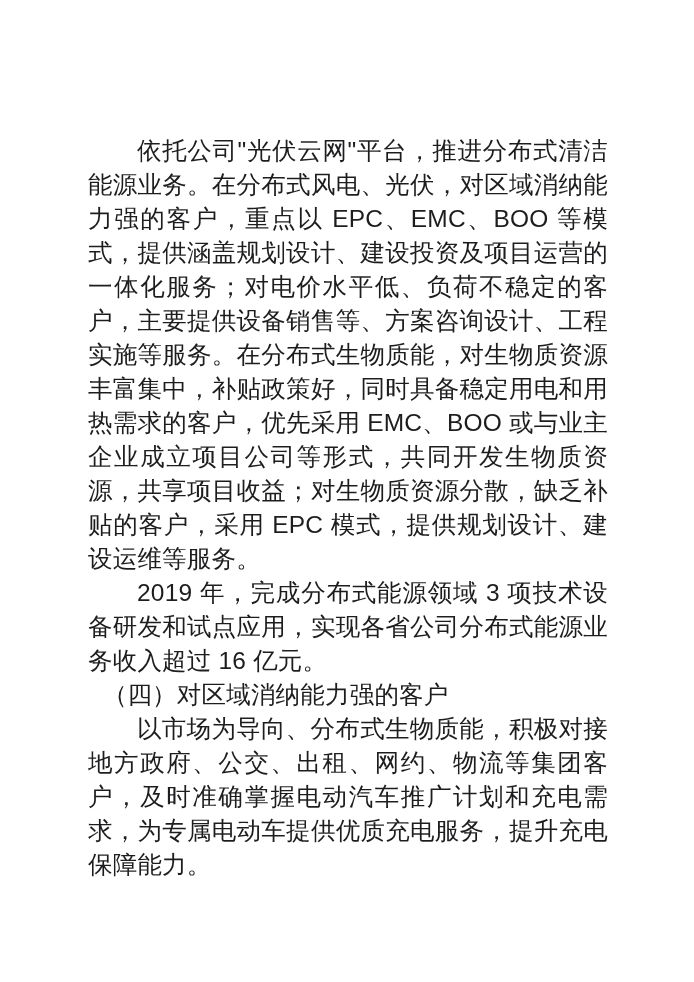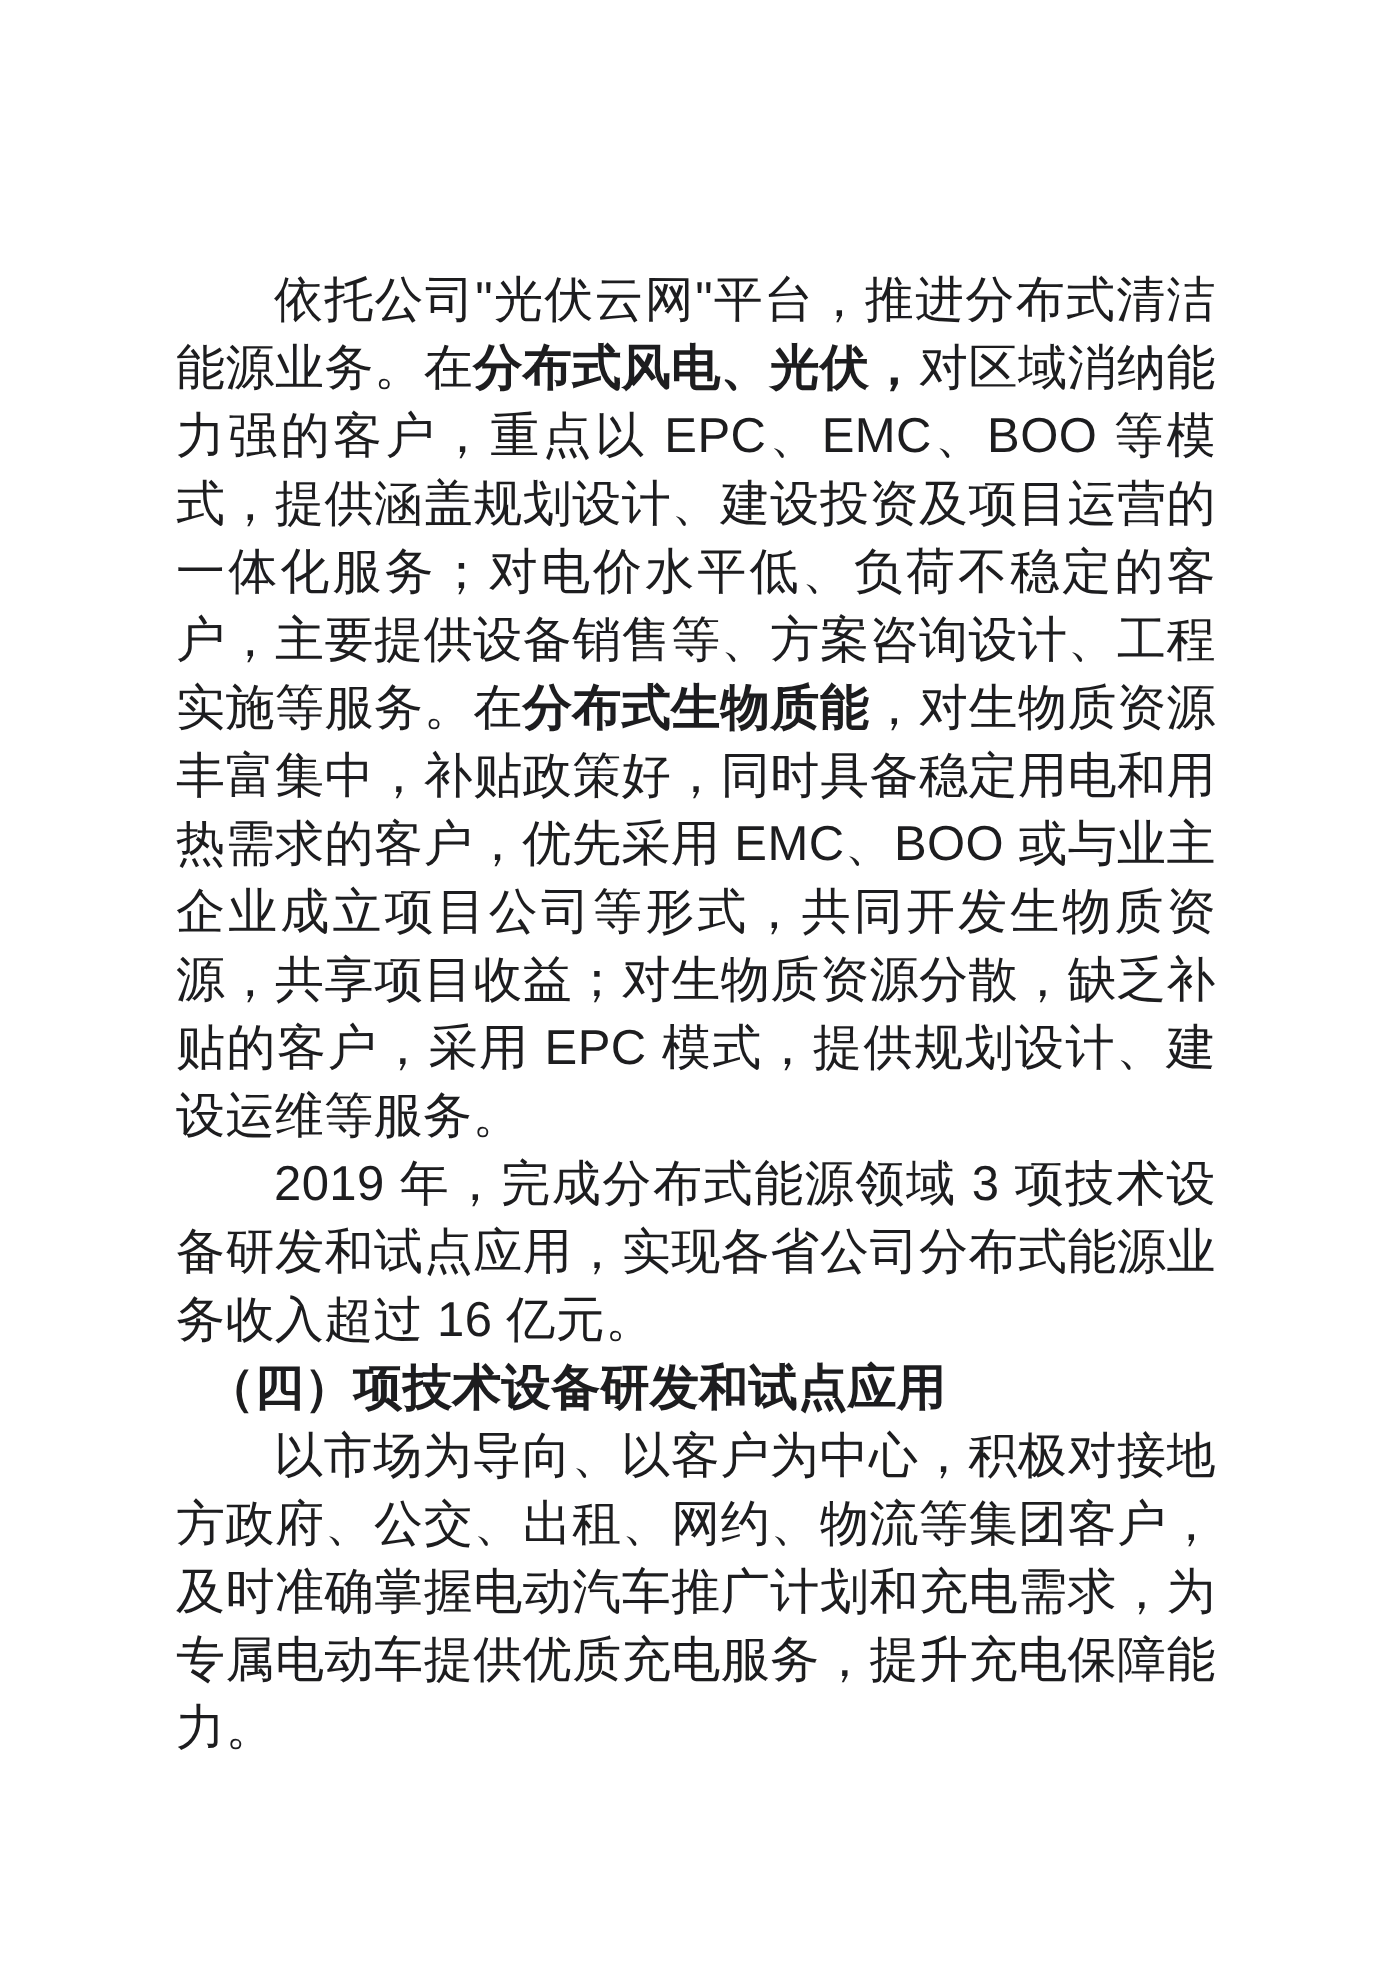--- a/index.html
+++ b/index.html
@@ -41,25 +41,25 @@
     text-align: justify;
     text-justify: inter-character;
     text-indent: 2em;
     font-weight: 400;
   }
   p.heading {
     font-weight: 700;
     text-indent: 0.6em;
   }
   .run { font-weight: inherit; }
-  .run.bold { font-weight: 700; }
+  .run.bold { font-weight: 400; }
 </style>
 </head>
 <body>
 
 <div class="page">
   <div class="doc-body">
       <p class="para body"><span class="run">依托公司"光伏云网"平台，推进分布式清洁能源业务。在</span><span class="run bold">分布式风电、光伏，</span><span class="run">对区域消纳能力强的客户，重点以 EPC、EMC、BOO 等模式，提供涵盖规划设计、建设投资及项目运营的一体化服务；对电价水平低、负荷不稳定的客户，主要提供设备销售等、方案咨询设计、工程实施等服务。在</span><span class="run bold">分布式生物质能</span><span class="run">，对生物质资源丰富集中，补贴政策好，同时具备稳定用电和用热需求的客户，优先采用 EMC、BOO 或与业主企业成立项目公司等形式，共同开发生物质资源，共享项目收益；对生物质资源分散，缺乏补贴的客户，采用 EPC 模式，提供规划设计、建设运维等服务。</span></p>
       <p class="para body"><span class="run">2019 年，完成分布式能源领域 3 项技术设备研发和试点应用，实现各省公司分布式能源业务收入超过 16 亿元。</span></p>
-      <p class="para heading"><span class="run bold">（四）项技术设备研发和试点应用</span></p>
-      <p class="para body"><span class="run">以市场为导向、以客户为中心，积极对接地方政府、公交、出租、网约、物流等集团客户，及时准确掌握电动汽车推广计划和充电需求，为专属电动车提供优质充电服务，提升充电保障能力。</span></p>
+      <p class="para heading"><span class="run bold">（四）对区域消纳能力强的客户</span></p>
+      <p class="para body"><span class="run">以市场为导向、分布式生物质能，积极对接地方政府、公交、出租、网约、物流等集团客户，及时准确掌握电动汽车推广计划和充电需求，为专属电动车提供优质充电服务，提升充电保障能力。</span></p>
     </div>
 </div>
 
 </body></html>

